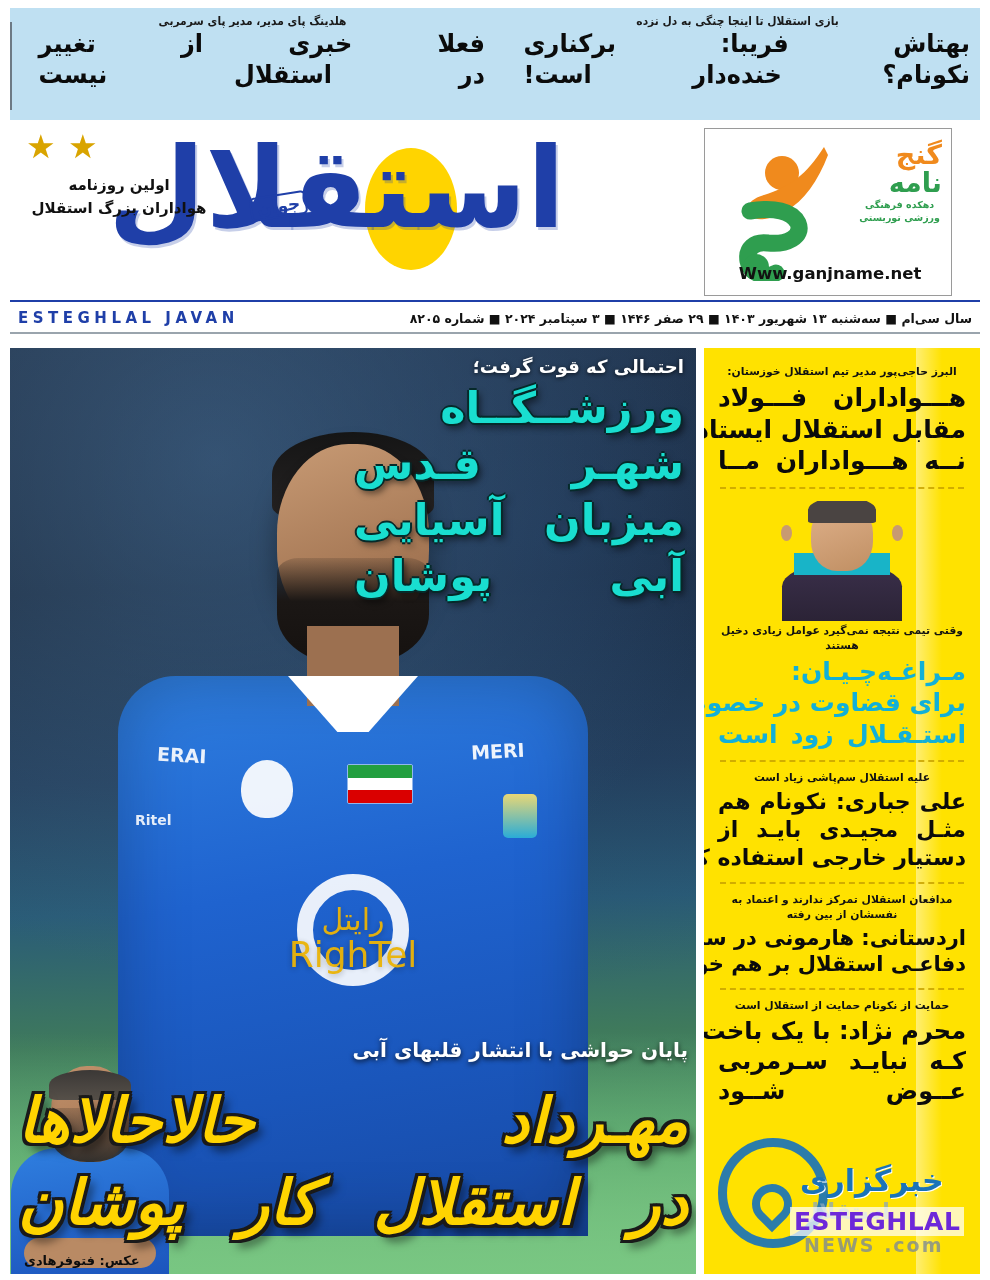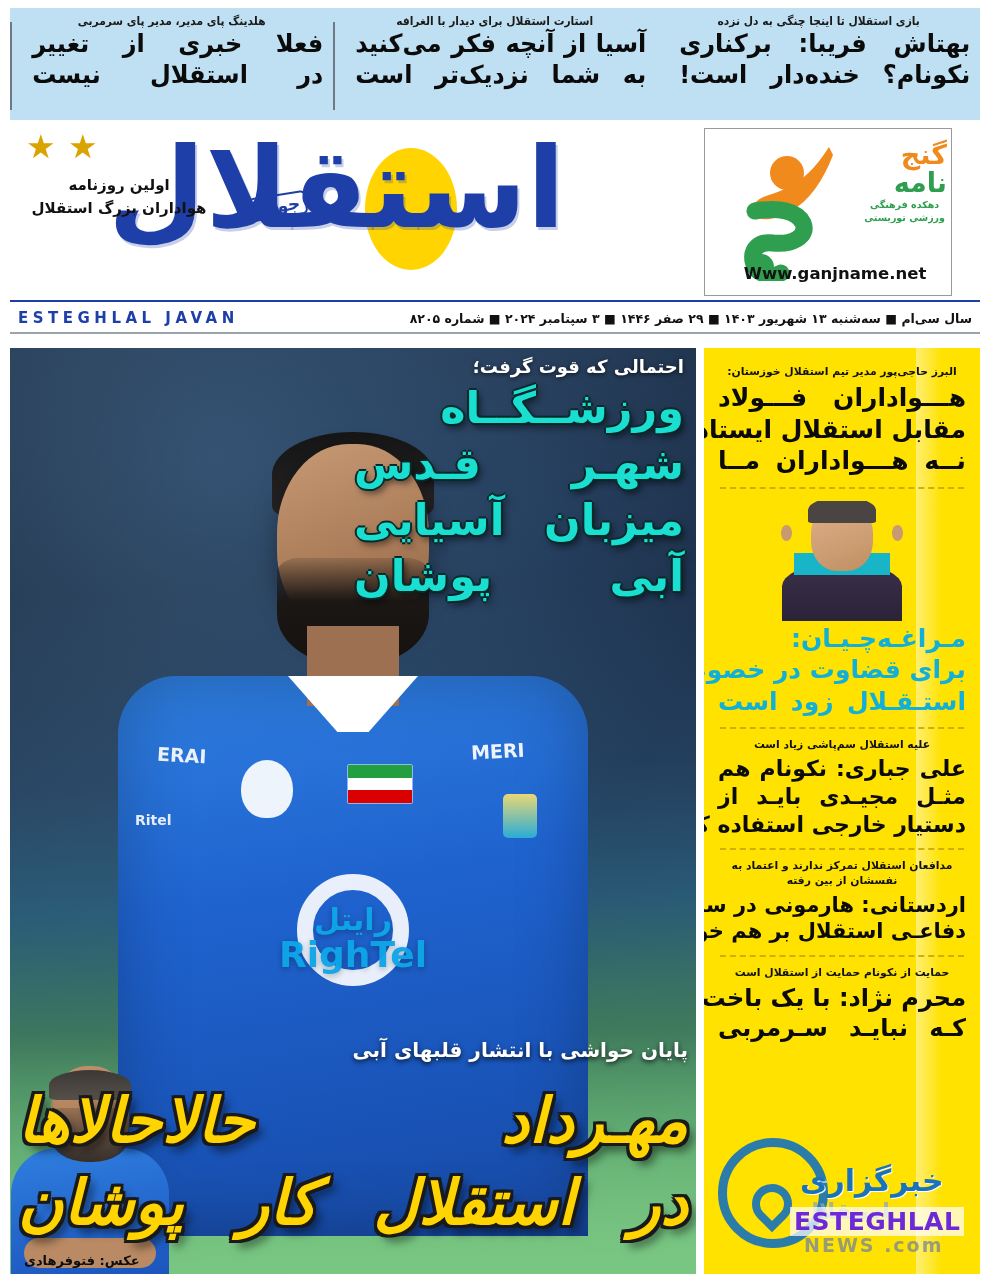--- a/index.html
+++ b/index.html
@@ -35,21 +35,21 @@
     text-align:justify; text-align-last:justify; letter-spacing:-.5px;
     transform:scaleX(.96); transform-origin:right center;
   }
   .teaser-title span { display:block; white-space:nowrap; }
 
   
   .masthead { position:absolute; top:126px; right:10px; left:10px; height:172px; }
   .ad-box {
     position:absolute; right:28px; top:2px; width:248px; height:168px;
     background:#fff; border:1px solid #9a9a9a;
-    display:flex; align-items:center; justify-content:flex-start;
+    display:flex; align-items:center; justify-content:center;
   }
   .ad-inner { position:relative; width:236px; height:158px; }
   .ad-figure { position:absolute; right:86px; top:8px; width:140px; height:140px; }
   .ad-word-top {
     position:absolute; right:4px; top:6px; font-size:27px; font-weight:900;
     color:#f08a1d; letter-spacing:-1px;
   }
   .ad-word-bot {
     position:absolute; right:4px; top:34px; font-size:27px; font-weight:900;
     color:#2f9e4f; letter-spacing:-1px;
@@ -179,21 +179,21 @@
     background:linear-gradient(170deg,#2f7fe0 0%,#1f63cf 38%,#1a56bb 70%,#1749a4 100%);
     box-shadow:inset 0 0 70px rgba(0,0,0,.25);
   }
   .p-collar {
     position:absolute; left:50%; transform:translateX(-50%); top:268px;
     width:130px; height:56px; background:#ffffff;
     clip-path:polygon(0 0,100% 0,62% 100%,38% 100%);
   }
   .p-brand {
     position:absolute; left:50%; transform:translateX(-50%); top:496px;
-    font-size:36px; font-weight:700; color:#0ea5e9; text-align:center; line-height:1.05;
+    font-size:36px; font-weight:400; color:#eab308; text-align:center; line-height:1.05;
     text-shadow:0 2px 6px rgba(0,0,0,.3); opacity:.96; direction:ltr;
   }
   .p-brand .fa { font-size:30px; display:block; direction:rtl; }
   .p-ring {
     position:absolute; left:50%; transform:translateX(-50%); top:466px;
     width:112px; height:112px; border-radius:50%;
     border:16px solid rgba(255,255,255,.9);
   }
   .p-flag {
     position:absolute; left:calc(50% - 6px); top:356px; width:66px; height:40px;
@@ -322,27 +322,20 @@
 <body>
 
 <div class="page">
 
   <div class="teaser-strip">
     <div class="teaser">
       <div class="teaser-kicker">بازی استقلال تا اینجا چنگی به دل نزده</div>
       <div class="teaser-title">
         <span>بهتاش فریبا: برکناری</span>
         <span>نکونام؟ خنده‌دار است!</span>
-      </div>
-    </div>
-    <div class="teaser">
-      <div class="teaser-kicker">استارت استقلال برای دیدار با الغرافه</div>
-      <div class="teaser-title">
-        <span>آسیا از آنچه فکر می‌کنید</span>
-        <span>به شما نزدیک‌تر است</span>
       </div>
     </div>
     <div class="teaser">
       <div class="teaser-kicker">هلدینگ پای مدیر، مدیر پای سرمربی</div>
       <div class="teaser-title">
         <span>فعلا خبری از تغییر</span>
         <span>در استقلال نیست</span>
       </div>
     </div>
   </div>
@@ -404,20 +397,21 @@
           <div class="f-body" style="bottom:0;width:120px;height:56px;background:linear-gradient(180deg,#3a2f4a,#2b2336);"></div>
           <div class="f-body" style="bottom:46px;width:96px;height:22px;background:#18b4c8;border-radius:0;"></div>
           <div class="f-head" style="bottom:50px;width:62px;height:70px;background:linear-gradient(160deg,#e0b28c,#c08f63);"></div>
           <div class="f-hair" style="bottom:98px;width:68px;height:26px;background:#4a4442;"></div>
           <div class="f-ear" style="left:14px;bottom:80px;background:#c89a71;"></div>
           <div class="f-ear" style="right:14px;bottom:80px;background:#c89a71;"></div>
         </div>
       </div>
 
       <div class="sb-item">
+        <div class="sb-kicker">وقتی تیمی نتیجه نمی‌گیرد عوامل زیادی دخیل هستند</div>
         <div class="sb-title sb-cyan" style="font-size:25px">
           <span>مـراغـه‌چـیـان:</span>
           <span>برای قضاوت در خصوص</span>
           <span>استـقـلال زود است</span>
         </div>
       </div>
 
       <div class="sb-sep"></div>
 
       <div class="sb-item">
@@ -439,20 +433,21 @@
         </div>
       </div>
 
       <div class="sb-sep"></div>
 
       <div class="sb-item">
         <div class="sb-kicker">حمایت از نکونام حمایت از استقلال است</div>
         <div class="sb-title sb-dark" style="font-size:24px">
           <span>محرم نژاد: با یک باخت</span>
           <span>کـه نبایـد سـرمربی</span>
+          <span>عــوض شــود</span>
         </div>
       </div>
 
       <div class="watermark">
         <div class="wm-ring"></div>
         <div class="wm-pin"></div>
         <div class="wm-fa">خبرگزاری</div>
         <div class="wm-fa2">استقلال</div>
         <div class="wm-en">ESTEGHLAL</div>
         <div class="wm-en2">NEWS .com</div>

